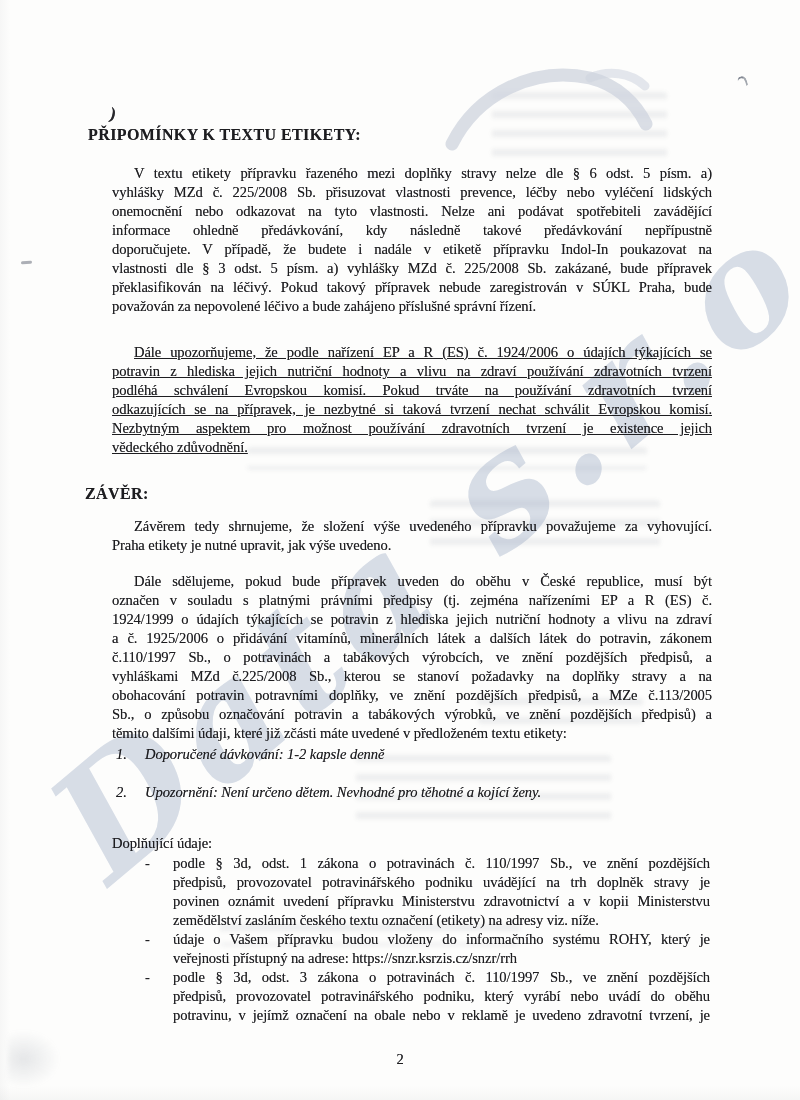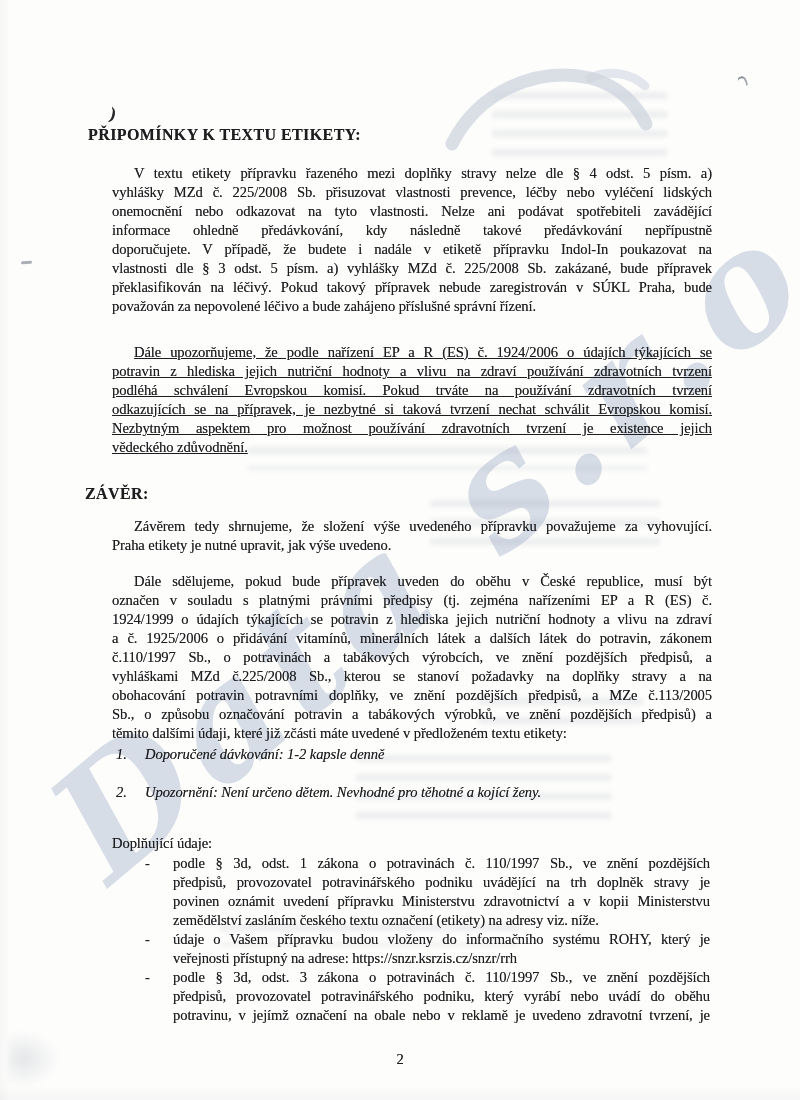--- a/index.html
+++ b/index.html
@@ -88,21 +88,21 @@
   <div class="edge-dash"></div>
   <div class="corner-smudge"></div>
 
   <div class="textlayer">
 
     <span class="hand-mark">)</span>
 
     <div class="heading h1">PŘIPOMÍNKY K TEXTU ETIKETY:</div>
 
     <div class="para p1 indent">
-        <div class="line first">V textu etikety přípravku řazeného mezi doplňky stravy nelze dle § 4 odst. 5 písm. a)</div>
+        <div class="line first">V textu etikety přípravku řazeného mezi doplňky stravy nelze dle § 6 odst. 5 písm. a)</div>
         <div class="line">vyhlášky MZd č. 225/2008 Sb. přisuzovat vlastnosti prevence, léčby nebo vyléčení lidských</div>
         <div class="line">onemocnění nebo odkazovat na tyto vlastnosti. Nelze ani podávat spotřebiteli zavádějící</div>
         <div class="line">informace ohledně předávkování, kdy následně takové předávkování nepřípustně</div>
         <div class="line">doporučujete. V případě, že budete i nadále v etiketě přípravku Indol-In poukazovat na</div>
         <div class="line">vlastnosti dle § 3 odst. 5 písm. a) vyhlášky MZd č. 225/2008 Sb. zakázané, bude přípravek</div>
         <div class="line">překlasifikován na léčivý. Pokud takový přípravek nebude zaregistrován v SÚKL Praha, bude</div>
         <div class="line last">považován za nepovolené léčivo a bude zahájeno příslušné správní řízení.</div>
       </div>
     <div class="para p2 indent">
         <div class="line first">Dále upozorňujeme, že podle nařízení EP a R (ES) č. 1924/2006 o údajích týkajících se</div>

